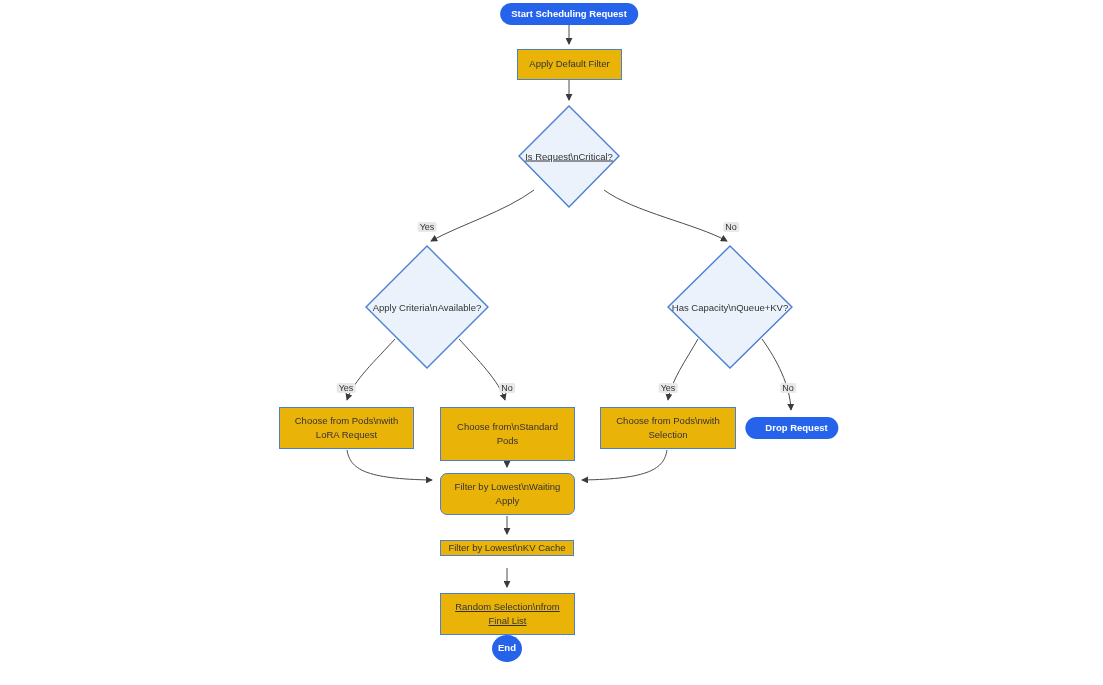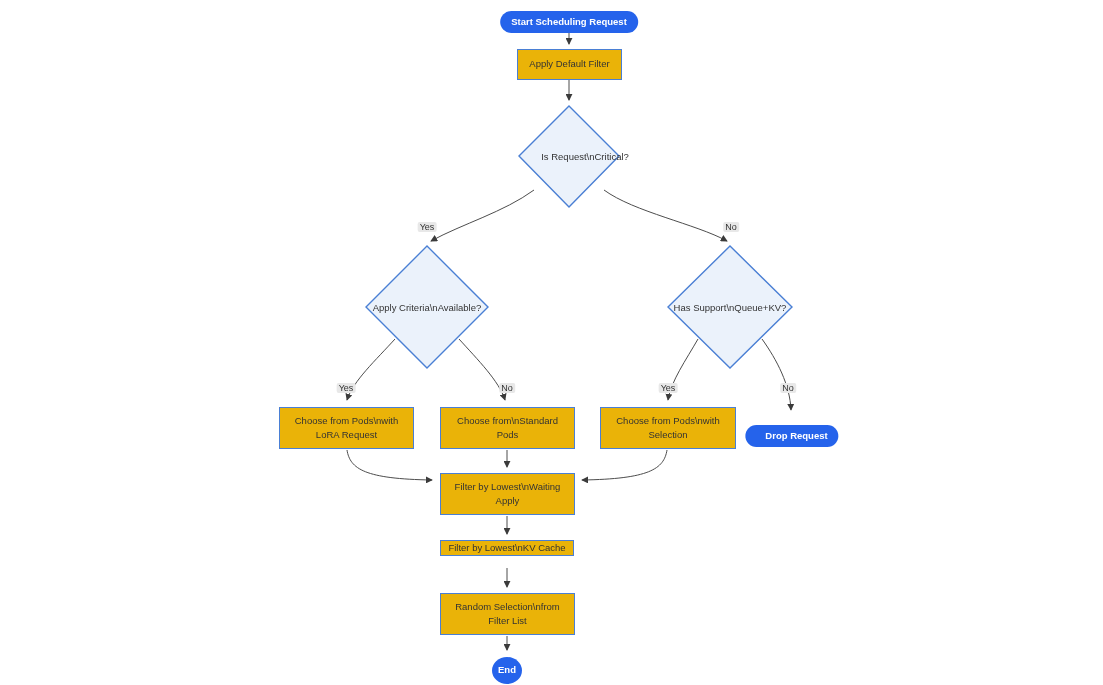--- a/index.html
+++ b/index.html
@@ -27,21 +27,20 @@
     border:1.4px solid var(--node-border,#4a7fd4);
   }
   .pill-node{
     background:var(--accent,#2563eb);
     color:#ffffff;font-weight:bold;
     border-radius:12px;
     height:22px;padding:0 11px;
     white-space:nowrap;
     transform:translateX(-50%);
     justify-content:center;
-    margin-top:8px;
   }
   .circle-node{
     background:var(--accent,#2563eb);
     color:#ffffff;font-weight:bold;
     border-radius:50%;
     width:30px;height:27px;
   }
   .diamond-label{
     position:absolute;
     transform:translate(-50%,-50%);
@@ -94,58 +93,58 @@
   </svg>
 
   <div class="node pill-node" style="left:569px;top:3px;">
     <span class="node-line">Start Scheduling Request</span>
   </div>
 
   <div class="node rect-node" style="left:517px;top:49px;width:105px;height:31px;">
     <span class="node-line">Apply Default Filter</span>
   </div>
 
-  <div class="diamond-label" style="left:585px;top:156px;">Is Request\nCritical?</div>
+  <div class="diamond-label" style="left:569px;top:156px;text-decoration:underline;">Is Request\nCritical?</div>
   <div class="diamond-label" style="left:427px;top:307px;">Apply Criteria\nAvailable?</div>
-  <div class="diamond-label" style="left:730px;top:307px;">Has Support\nQueue+KV?</div>
+  <div class="diamond-label" style="left:730px;top:307px;">Has Capacity\nQueue+KV?</div>
 
   <div class="node rect-node" style="left:279px;top:407px;width:135px;height:42px;">
     <span class="node-line">Choose from Pods\nwith</span>
     <span class="node-line">LoRA Request</span>
   </div>
 
-  <div class="node rect-node" style="left:440px;top:407px;width:135px;height:42px;justify-content:center;">
+  <div class="node rect-node" style="left:440px;top:407px;width:135px;height:54px;justify-content:center;">
     <span class="node-line">Choose from\nStandard</span>
     <span class="node-line">Pods</span>
   </div>
 
   <div class="node rect-node" style="left:600px;top:407px;width:136px;height:42px;">
     <span class="node-line">Choose from Pods\nwith</span>
     <span class="node-line">Selection</span>
   </div>
 
   <div class="node pill-node" style="left:792px;top:417px;padding-left:20px;">
     <span class="node-line">Drop Request</span>
   </div>
 
-  <div class="node rect-node" style="left:440px;top:473px;width:135px;height:42px;">
+  <div class="node rect-node" style="left:440px;top:473px;width:135px;height:42px;border-radius:7px;">
     <span class="node-line">Filter by Lowest\nWaiting</span>
     <span class="node-line">Apply</span>
   </div>
 
   <div class="node rect-node" style="left:440px;top:540px;width:134px;height:16px;">
     <span class="node-line">Filter by Lowest\nKV Cache</span>
   </div>
 
-  <div class="node rect-node" style="left:440px;top:593px;width:135px;height:42px;">
+  <div class="node rect-node" style="left:440px;top:593px;width:135px;height:42px;text-decoration:underline;">
     <span class="node-line">Random Selection\nfrom</span>
-    <span class="node-line">Filter List</span>
+    <span class="node-line">Final List</span>
   </div>
 
-  <div class="node circle-node" style="left:492px;top:657px;">
+  <div class="node circle-node" style="left:492px;top:635px;">
     <span class="node-line">End</span>
   </div>
 
   <span class="edge-label" style="left:427px;top:227px;">Yes</span>
   <span class="edge-label" style="left:731px;top:227px;">No</span>
   <span class="edge-label" style="left:346px;top:388px;">Yes</span>
   <span class="edge-label" style="left:507px;top:388px;">No</span>
   <span class="edge-label" style="left:668px;top:388px;">Yes</span>
   <span class="edge-label" style="left:788px;top:388px;">No</span>
 

